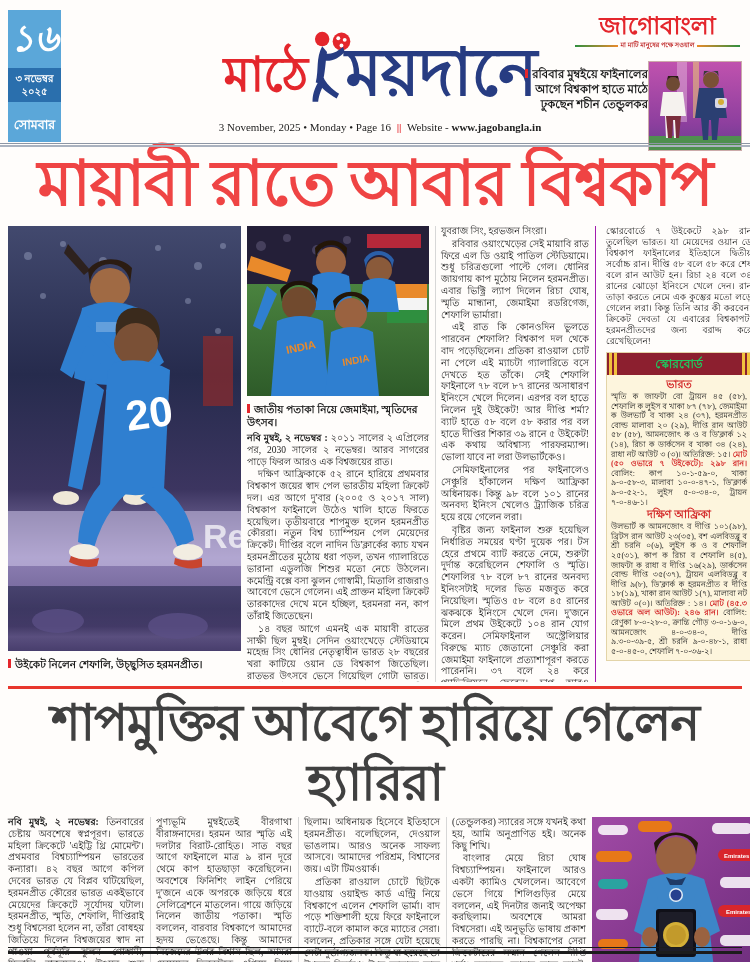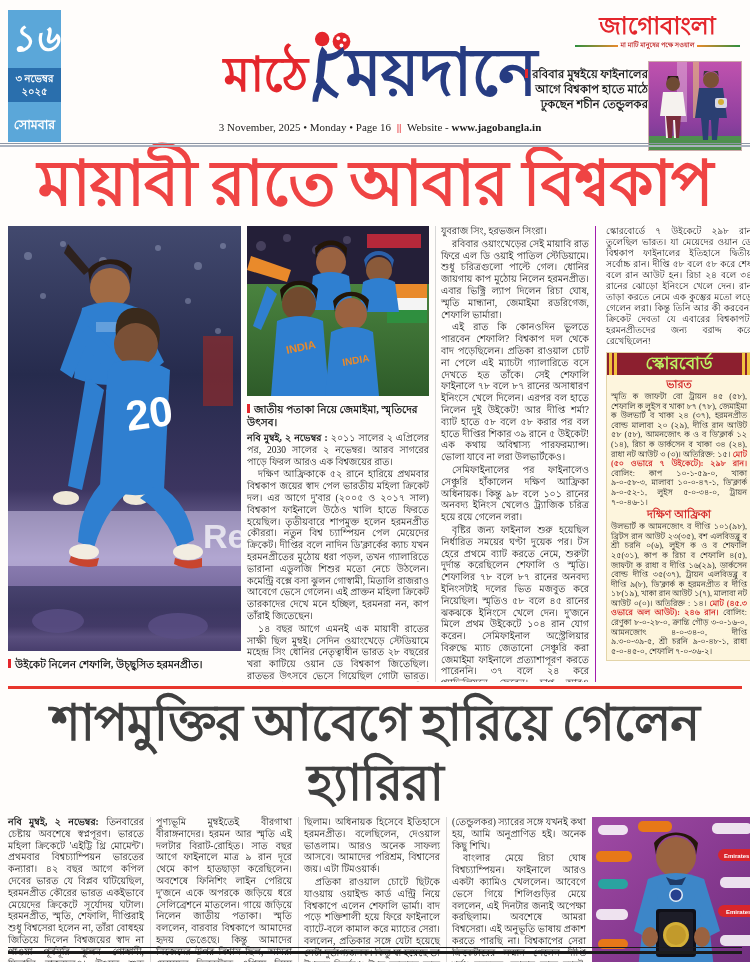--- a/index.html
+++ b/index.html
@@ -44,21 +44,21 @@
   .caption{font-size:10.5px;font-weight:700;line-height:13px;margin-top:3px;}
   .bullet{display:inline-block;width:3px;height:9px;background:#e4262c;margin-right:4px;}
   .body{font-size:9.5px;line-height:11.8px;text-align:justify;}
   .body p{margin:0 0 1px;}
   .body p.ind{text-indent:11px;}
   .colD .body{font-size:9px;line-height:11px;}
   
   .sb{margin-top:5px;background:#fdf5dd;border:1px solid #e3d4a8;}
   .sb-head{display:flex;background:#8c1f2f;height:22px;}
   .sb-stripe{width:11px;flex:none;background:linear-gradient(90deg,#8c1f2f 0 2px,#f2c23e 2px 5px,#8c1f2f 5px 7px,#f2c23e 7px 10px,#8c1f2f 10px 11px);}
-  .sb-title{flex:1;color:#bef264;font-weight:800;font-size:17px;text-align:center;line-height:22px;}
+  .sb-title{flex:1;color:#22c55e;font-weight:800;font-size:12px;text-align:center;line-height:22px;}
   .sb-body{padding:2px 4px 4px;font-size:8px;line-height:9.6px;text-align:justify;}
   .sb-team{color:#d42b2b;font-weight:800;font-size:11px;text-align:center;line-height:15px;}
   .sb-red{color:#d42b2b;font-weight:700;}
   
   .red-rule{height:3px;background:#e8362c;margin:4px 8px 0;}
   .bottom-rule{position:absolute;left:8px;right:8px;bottom:8px;border-top:1px solid #1c1c1c;border-bottom:3px solid #1c1c1c;height:3px;}
   
   .art2{display:flex;gap:6px;padding:2px 8px 0;height:182px;overflow:hidden;}
   .t1{width:136px;flex:none;}
   .t2,.t3{width:136px;flex:none;border-left:1px solid #d7d7d7;padding-left:5px;}

